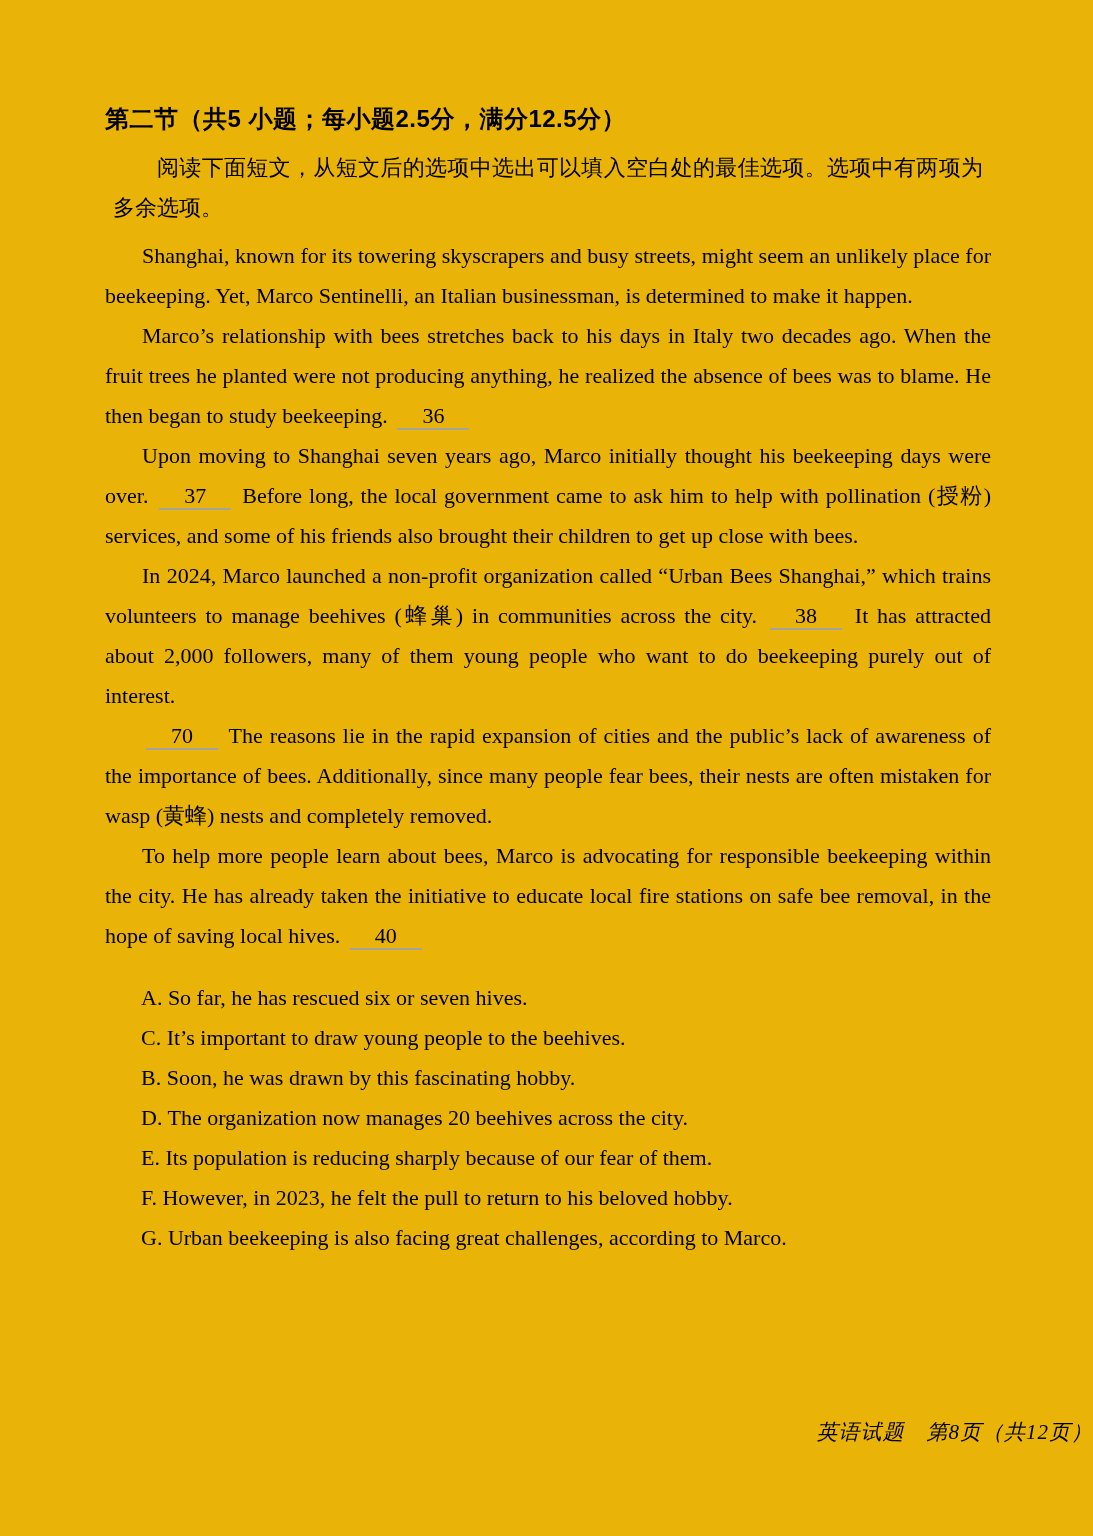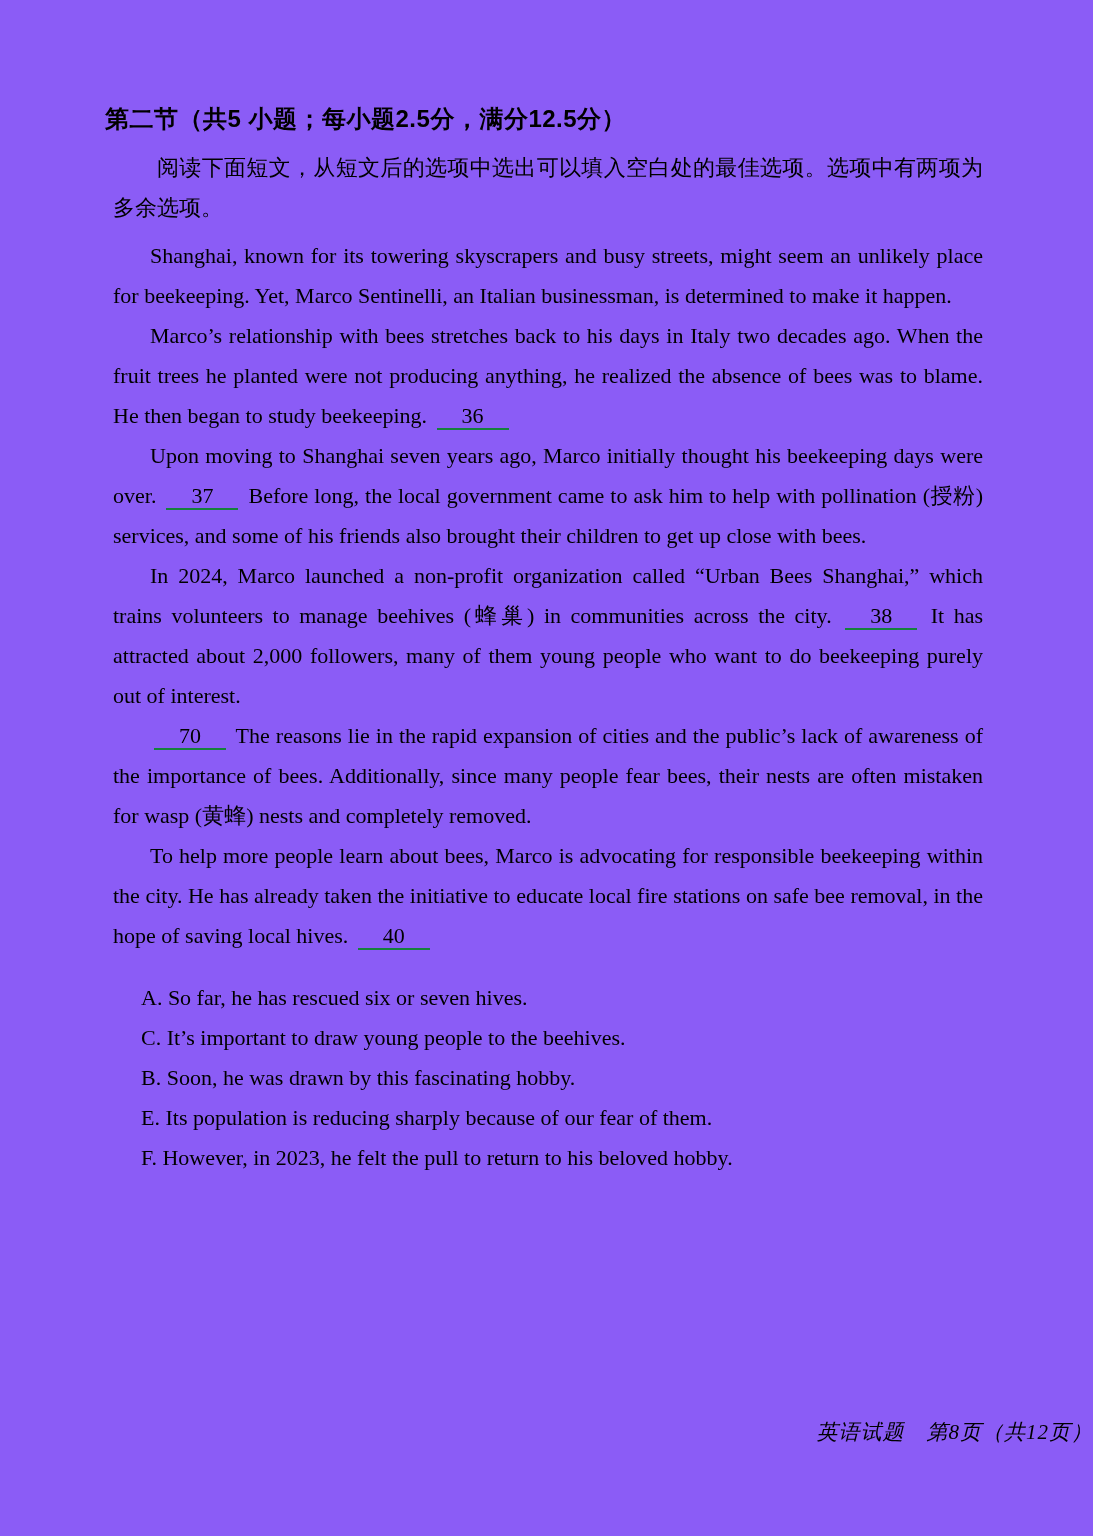--- a/index.html
+++ b/index.html
@@ -4,21 +4,21 @@
 <style>
   html, body {
     margin: 0;
     padding: 0;
     background: #ffffff;
   }
   .page {
     position: relative;
     width: 1093px;
     height: 1536px;
-    background: #8b5cf6;
+    background: #eab308;
     color: #000000;
     font-family: "Liberation Serif", serif;
     overflow: hidden;
   }
   .content {
     position: absolute;
     left: 105px;
     top: 104px;
     width: 886px;
   }
@@ -31,34 +31,34 @@
     letter-spacing: 0.5px;
   }
   .cn-instruction {
     font-size: 22px;
     line-height: 40px;
     text-indent: 44px;
     margin: 8px;
     text-align: justify;
   }
   .passage {
-    margin: 8px;
+    margin: 0;
   }
   .para {
     font-size: 22px;
     line-height: 40px;
     text-indent: 37px;
     margin: 0;
     text-align: justify;
   }
   .blank {
     display: inline-block;
     min-width: 72px;
     text-align: center;
-    border-bottom: 2px solid #15803d;
+    border-bottom: 2px solid #a3a3a3;
     line-height: 24px;
     margin: 0 4px;
     text-indent: 0;
   }
   .options {
     margin-top: 22px;
   }
   .option {
     font-size: 22px;
     line-height: 40px;
@@ -92,20 +92,22 @@
       <p class="para">Upon moving to Shanghai seven years ago, Marco initially thought his beekeeping days were over. <span class="blank">37</span> Before long, the local government came to ask him to help with pollination (授粉) services, and some of his friends also brought their children to get up close with bees.</p>
       <p class="para">In 2024, Marco launched a non-profit organization called “Urban Bees Shanghai,” which trains volunteers to manage beehives (蜂巢) in communities across the city. <span class="blank">38</span> It has attracted about 2,000 followers, many of them young people who want to do beekeeping purely out of interest.</p>
       <p class="para"><span class="blank">70</span> The reasons lie in the rapid expansion of cities and the public’s lack of awareness of the importance of bees. Additionally, since many people fear bees, their nests are often mistaken for wasp (黄蜂) nests and completely removed.</p>
       <p class="para">To help more people learn about bees, Marco is advocating for responsible beekeeping within the city. He has already taken the initiative to educate local fire stations on safe bee removal, in the hope of saving local hives. <span class="blank">40</span></p>
     </div>
 
     <div class="options">
       <div class="option">A. So far, he has rescued six or seven hives.</div>
       <div class="option">C. It’s important to draw young people to the beehives.</div>
       <div class="option">B. Soon, he was drawn by this fascinating hobby.</div>
+      <div class="option">D. The organization now manages 20 beehives across the city.</div>
       <div class="option">E. Its population is reducing sharply because of our fear of them.</div>
       <div class="option">F. However, in 2023, he felt the pull to return to his beloved hobby.</div>
+      <div class="option">G. Urban beekeeping is also facing great challenges, according to Marco.</div>
     </div>
 
   </div>
 
   <div class="footer">英语试题　第8页（共12页）</div>
 </div>
 
 </body></html>

